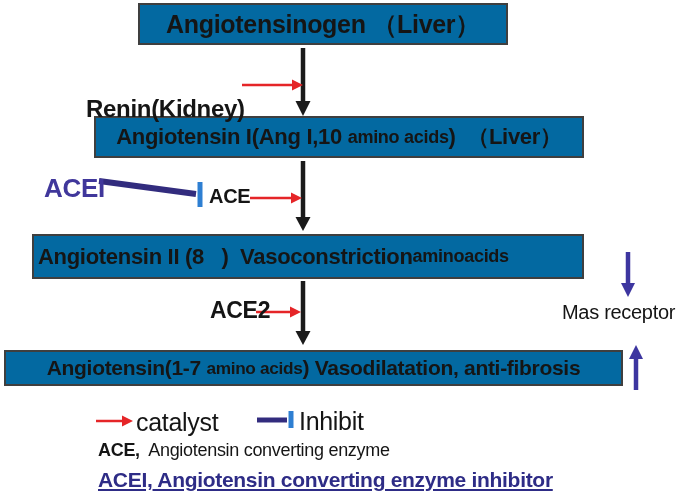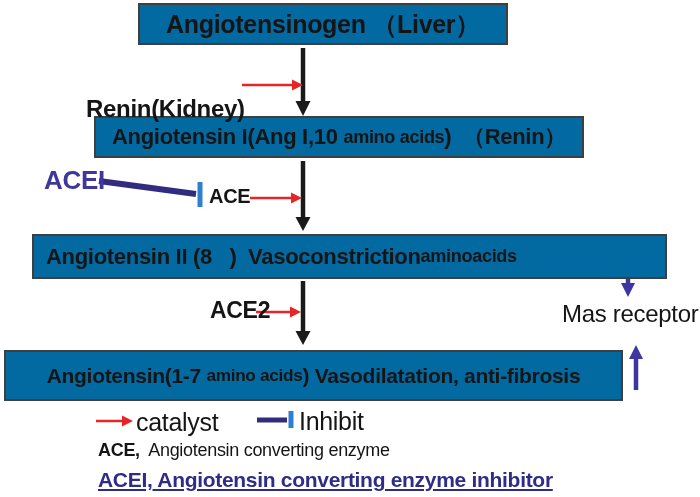--- a/index.html
+++ b/index.html
@@ -20,21 +20,21 @@
     display: flex;
     align-items: center;
     justify-content: center;
     box-sizing: border-box;
     font-weight: bold;
     letter-spacing: -0.3px;
   }
   .t { white-space: pre; }
   .small { font-size: 0.82em; }
   .lbl { position: absolute; line-height: 1.1; white-space: pre; letter-spacing: -0.3px; }
-  .navy-text  { color: var(--acei-text-navy, #40379b); }
+  .navy-text  { color: var(--acei-text-navy, #40379b); margin-top: 8px; }
   .def-navy   { color: var(--definition-navy, #2e2c86); }
   .bold { font-weight: bold; }
   .semi { font-weight: 600; }
 
   
   .blk-line  { stroke: var(--black-arrow, #1a1a1a); }
   .blk-fill  { fill:   var(--black-arrow, #1a1a1a); }
   .red-line  { stroke: var(--catalyst-red, #e52528); }
   .red-fill  { fill:   var(--catalyst-red, #e52528); }
   .navy-line { stroke: var(--inhibit-navy, #322c7e); }
@@ -101,44 +101,44 @@
     </g>
   </svg>
 
   <div class="box" style="left:138px; top:3px; width:370px; height:42px; font-size:25px;">
     <span class="t">Angiotensinogen （Liver）</span>
   </div>
 
   <div class="box" style="left:94px; top:116px; width:490px; height:42px; font-size:22px;">
     <span class="t">Angiotensin I(Ang I,10 </span>
       <span class="t small">amino acids</span>
-      <span class="t">)  （Renin）</span>
+      <span class="t">)  （Liver）</span>
   </div>
 
-  <div class="box" style="left:32px; top:234px; width:635px; height:45px; font-size:22px; justify-content:flex-start; padding-left:12px;">
+  <div class="box" style="left:32px; top:234px; width:552px; height:45px; font-size:22px; justify-content:flex-start; padding-left:4px;">
     <span class="t">Angiotensin II (8  </span>
       <span class="t"> )  Vasoconstriction</span>
       <span class="t small">aminoacids</span>
   </div>
 
-  <div class="box" style="left:4px; top:350px; width:619px; height:51px; font-size:21px;">
+  <div class="box" style="left:4px; top:350px; width:619px; height:36px; font-size:21px;">
     <span class="t">Angiotensin(1-7 </span>
       <span class="t small">amino acids</span>
       <span class="t">) Vasodilatation, anti-fibrosis</span>
   </div>
 
   <div class="lbl semi" style="left:86px; top:71px; font-size:24px;margin-top:25px;">Renin(Kidney)</div>
 
   <div class="lbl bold navy-text" style="left:44px; top:166px; font-size:26px;">ACEI</div>
 
   <div class="lbl bold" style="left:209px; top:185px; font-size:20px;">ACE</div>
 
   <div class="lbl semi" style="left:210px; top:298px; font-size:23px;">ACE2</div>
 
-  <div class="lbl" style="left:562px; top:301px; font-size:24px; font-weight:500;">Mas receptor</div>
+  <div class="lbl" style="left:562px; top:301px; font-size:20px; font-weight:500;">Mas receptor</div>
 
   <div class="lbl" style="left:136px; top:409px; font-size:25px;text-align:center;">catalyst</div>
 
   <div class="lbl" style="left:299px; top:408px; font-size:25px;">Inhibit</div>
 
   <div class="lbl" style="left:98px; top:441px; font-size:18px;"><span class="t bold">ACE,</span><span class="t">  Angiotensin converting enzyme</span></div>
 
   <div class="lbl def-navy" style="left:98px; top:468px; font-size:21px;text-decoration:underline;"><span class="t bold">ACEI,</span><span class="t semi"> Angiotensin converting enzyme inhibitor</span></div>
 
 </div>

